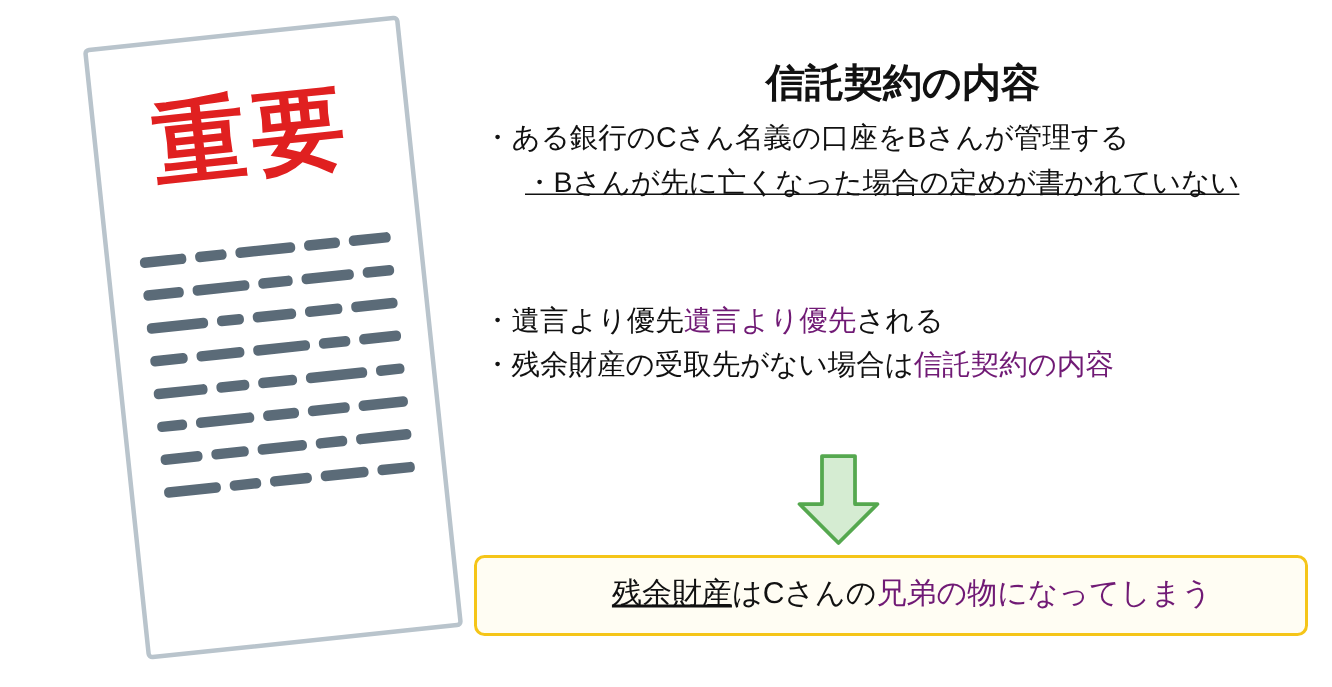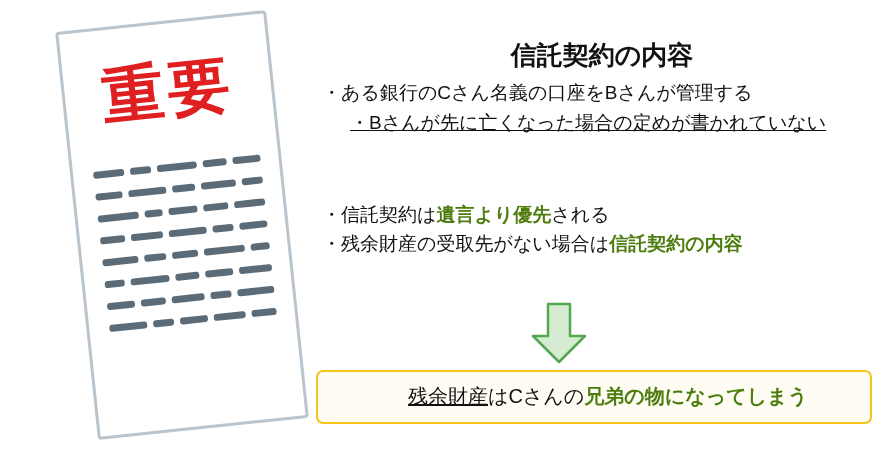--- a/index.html
+++ b/index.html
@@ -83,22 +83,22 @@
     margin-top: 29px;
   }
   .bullet {
     white-space: nowrap;
   }
   .u-line {
     text-decoration: underline;
     margin-left: 28px;
   }
   .red {
-    color: #4d7c0f;
-    font-weight: bold;
+    color: #701a75;
+    font-weight: normal;
   }
 
   #contract-block {
     left: 322px;
     top: 6px;
     width: 560px;
   }
   #law-block {
     left: 322px;
     top: 200px;
@@ -202,21 +202,21 @@
 <div class="block" id="contract-block">
   <div class="heading">信託契約の内容</div>
   <div id="contract-bullets">
       <div class="bullet">・ある銀行のCさん名義の口座をBさんが管理する</div>
       <div class="bullet u-line">・Bさんが先に亡くなった場合の定めが書かれていない</div>
     </div>
 </div>
 
 <div class="block" id="law-block">
   <div id="law-bullets">
-      <div class="bullet"><span>・信託契約は</span><span class="red">遺言より優先</span><span>される</span></div>
+      <div class="bullet"><span>・遺言より優先</span><span class="red">遺言より優先</span><span>される</span></div>
       <div class="bullet"><span>・残余財産の受取先がない場合は</span><span class="red">信託契約の内容</span></div>
     </div>
 </div>
 
 <div class="arrow">
   <svg width="58" height="62" viewBox="0 0 58 62">
     <polygon points="18,2 40,2 40,34 55,34 29,60 3,34 18,34" fill="#d5ecd2" stroke="#55a84f" stroke-width="2.5" stroke-linejoin="round"></polygon>
   </svg>
 </div>
 

